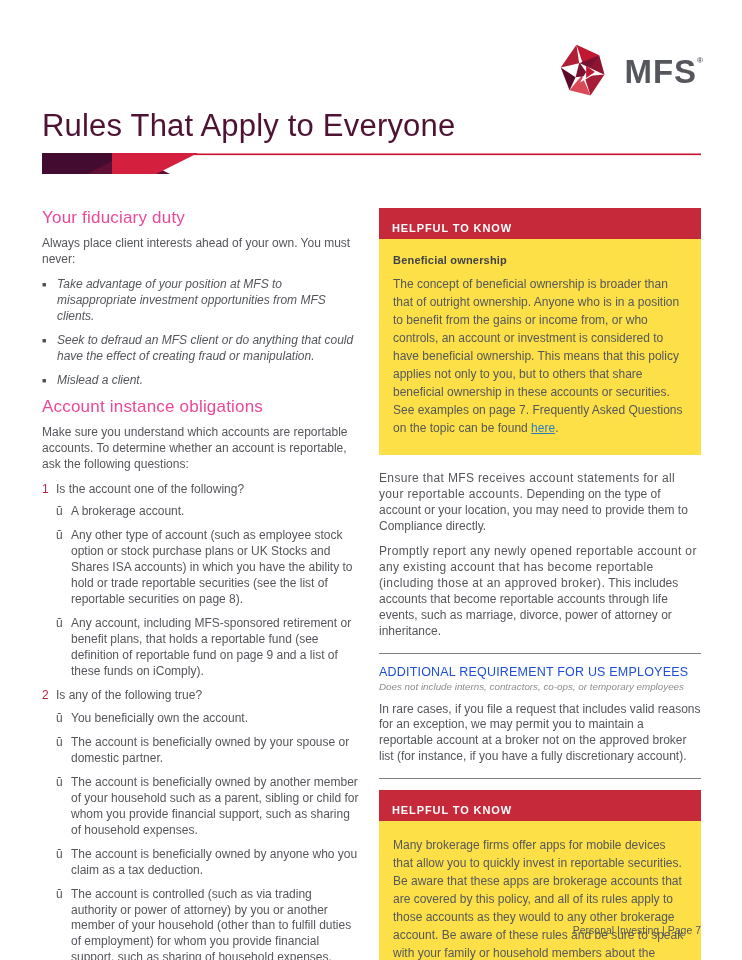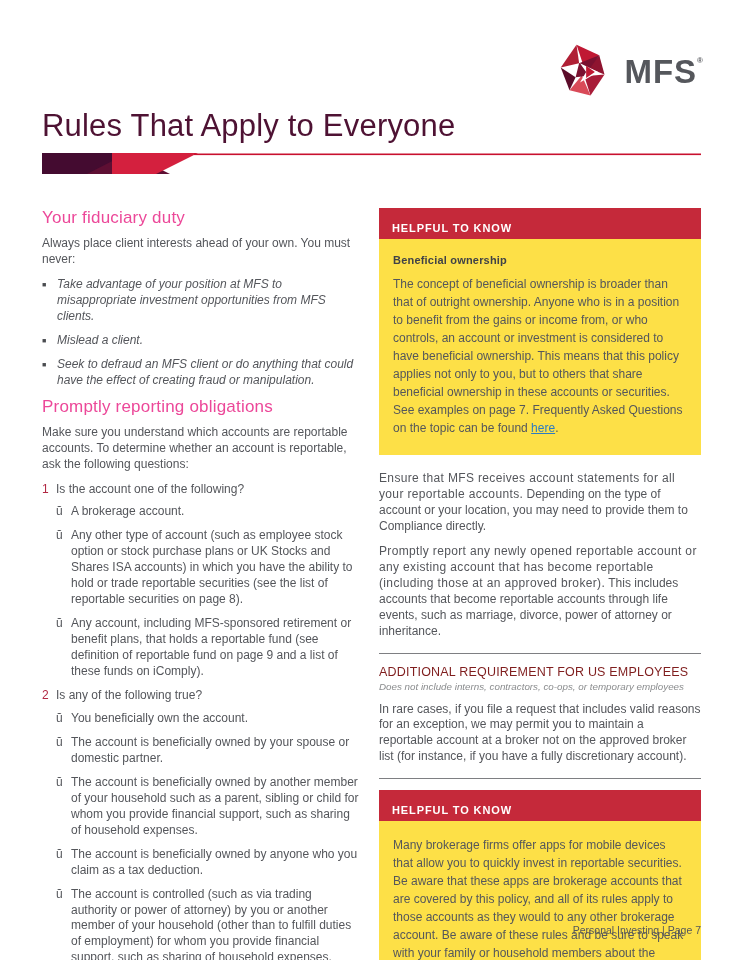--- a/index.html
+++ b/index.html
@@ -47,21 +47,21 @@
     background:#c5293a; color:#ffffff; font-size:11px; font-weight:bold;
     letter-spacing:0.9px; padding:14px 13px 5px 13px;
   }
   .helpful-body { background:#fde047; padding:15px 14px 18px 14px; }
   .helpful-heading { font-size:11px; font-weight:bold; color:#404247; margin-bottom:9px; letter-spacing:0.2px; }
   .helpful-text { font-size:12px; line-height:1.5; color:#55575b; }
   .link { color:#2d7cc1; text-decoration:underline; }
 
   .lead { letter-spacing:0.35px; }
   .rule { border:none; border-top:1px solid #7e7f82; margin:13px 0 11px 0; }
-  .add-req-heading { font-size:12.5px; font-weight:500; color:#7f1d1d; letter-spacing:0.2px; margin-bottom:2px; }
+  .add-req-heading { font-size:12.5px; font-weight:500; color:#1d4ed8; letter-spacing:0.2px; margin-bottom:2px; }
   .add-req-note { font-size:9.8px; font-style:italic; color:#8a8c8e; margin-bottom:10px; }
   .lead-strong { letter-spacing:0.9px; font-weight:500; }
 
   .footer {
     position:absolute; right:41px; bottom:28px;
     font-size:10.5px; color:#55575b;
   }
 </style>
 </head>
 <body>
@@ -102,28 +102,28 @@
 
       <h2 class="section">Your fiduciary duty</h2>
       <p class="body-text para">Always place client interests ahead of your own. You must never:</p>
 
       <div class="bullet-row body-text">
         <span class="bullet-glyph">■</span>
         <span>Take advantage of your position at MFS to misappropriate investment opportunities from MFS clients.</span>
       </div>
       <div class="bullet-row body-text">
         <span class="bullet-glyph">■</span>
-        <span>Mislead a client.</span>
+        <span>Seek to defraud an MFS client or do anything that could have the effect of creating fraud or manipulation.</span>
       </div>
       <div class="bullet-row body-text">
         <span class="bullet-glyph">■</span>
-        <span>Seek to defraud an MFS client or do anything that could have the effect of creating fraud or manipulation.</span>
-      </div>
-
-      <h2 class="section sec2">Promptly reporting obligations</h2>
+        <span>Mislead a client.</span>
+      </div>
+
+      <h2 class="section sec2">Account instance obligations</h2>
       <p class="body-text para">Make sure you understand which accounts are reportable accounts. To determine whether an account is reportable, ask the following questions:</p>
 
       <div class="num-row body-text">
         <span class="num">1</span>
         <span>Is the account one of the following?</span>
       </div>
       <div class="check-row body-text">
         <span class="check-glyph">ŭ</span>
         <span>A brokerage account.</span>
       </div>

